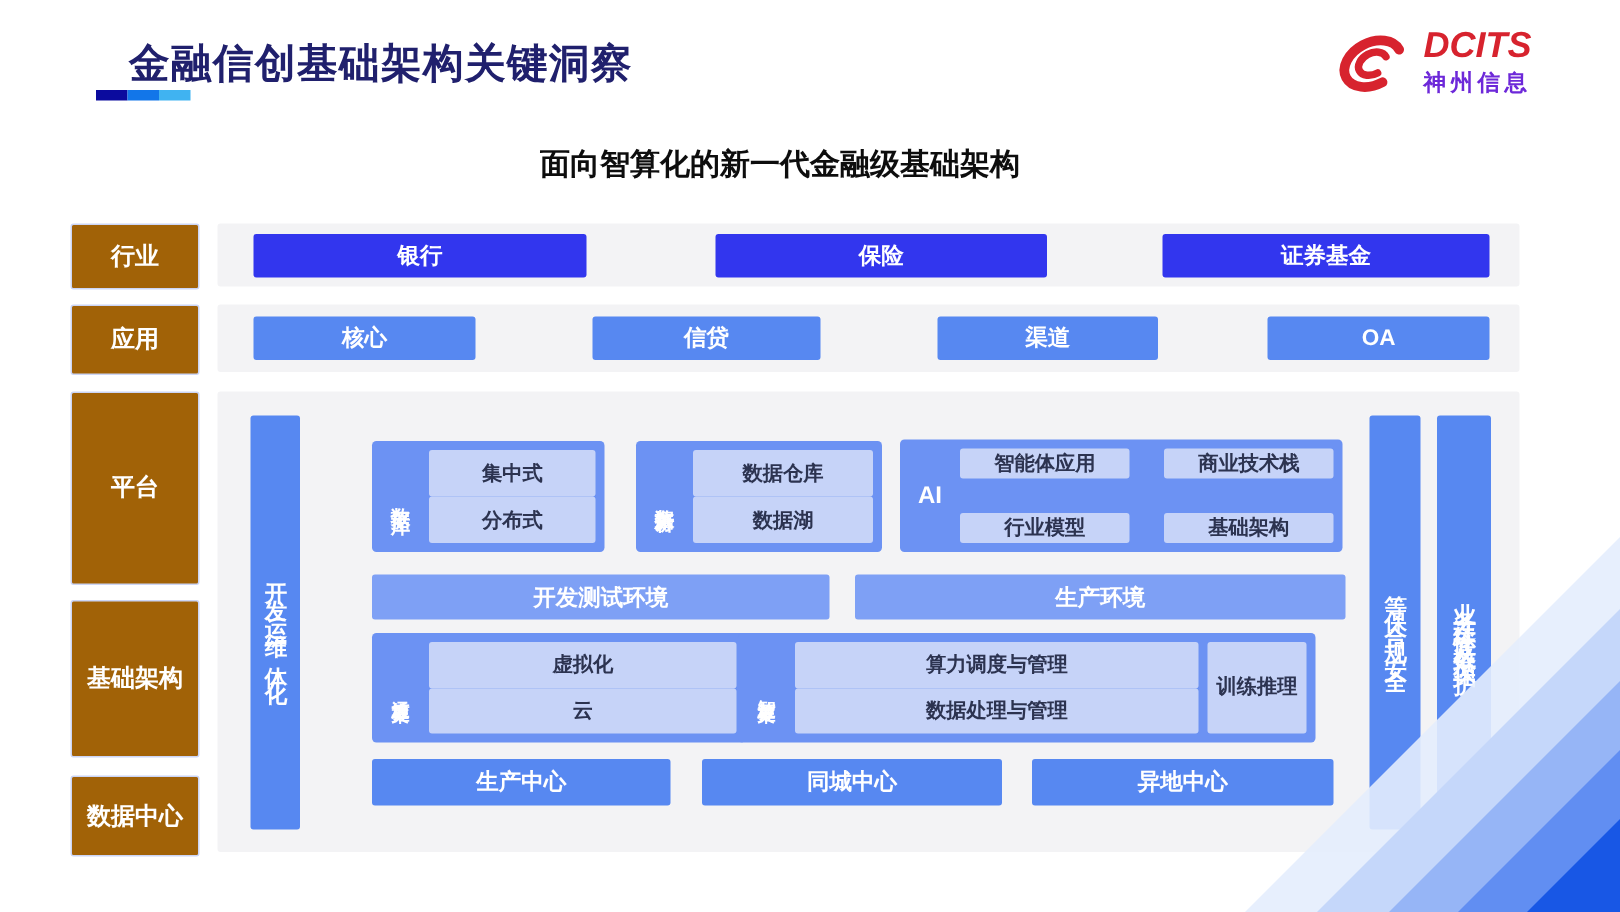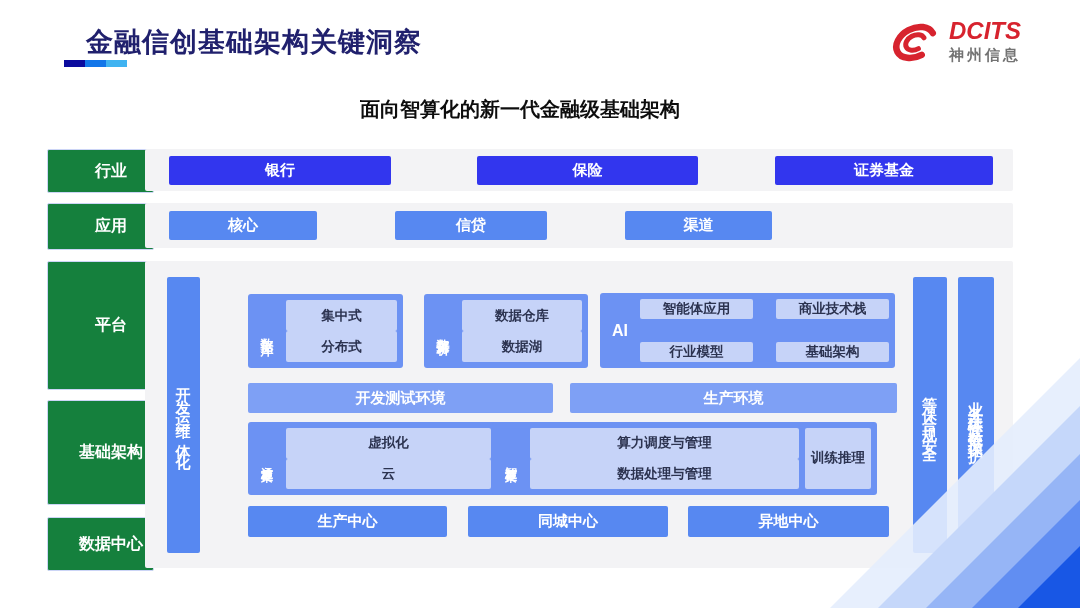--- a/index.html
+++ b/index.html
@@ -6,24 +6,24 @@
   .page{position:relative;width:1080px;height:608px;background:#ffffff;overflow:hidden;
         font-family:"Liberation Sans","DejaVu Sans",sans-serif;}
   .abs{position:absolute;}
   .title{left:62px;top:24px;font-size:27px;font-weight:700;color:#20206d;letter-spacing:1px;margin-left:24px;}
   .underline{left:64px;top:60px;display:flex;}
   .underline span{width:21px;height:7px;display:block;}
   .u1{background:#0b0b9e;} .u2{background:#1276e9;} .u3{background:#40b3f1;}
   .logo{left:891px;top:18px;display:flex;align-items:flex-start;}
   .logo-text{margin-left:8px;}
   .brand{font-size:24px;font-weight:900;font-style:italic;color:#d7232e;line-height:1.05;}
-  .company{font-size:15px;font-weight:700;color:#737373;letter-spacing:3px;margin-top:3px;}
+  .company{font-size:15px;font-weight:700;color:#6d28d9;letter-spacing:3px;margin-top:3px;}
   .subtitle{left:85px;top:96px;width:870px;text-align:center;font-size:20px;font-weight:700;color:#0d0d0d;}
-  .navy{background:#15803d;color:#fff;font-weight:700;font-size:16px;
-        display:flex;align-items:center;justify-content:center;border:1px solid #ccd5f6;border-radius:2px;padding-left:21px;}
+  .navy{background:#a16207;color:#fff;font-weight:700;font-size:16px;
+        display:flex;align-items:center;justify-content:center;border:1px solid #ccd5f6;border-radius:2px;}
   .strip{background:#f3f3f5;border-radius:2px;}
   .btn{display:flex;align-items:center;justify-content:center;color:#fff;font-weight:700;
        font-size:15px;border-radius:2px;}
   .royal{background:#3236ee;}
   .blue{background:#5788f1;}
   .env{background:#7ea0f5;}
   .sec{background:#6c92f3;border-radius:3px;display:flex;align-items:stretch;padding:6px;box-sizing:border-box;gap:6px;}
   .vlabel{writing-mode:vertical-rl;text-orientation:upright;color:#fff;font-weight:700;
           display:flex;align-items:center;justify-content:center;line-height:1;}
   .seclabel{width:26px;font-size:13px;letter-spacing:2px;}
@@ -73,20 +73,21 @@
   <div class="abs strip" style="left:145px;top:203px;width:868px;height:45px;"></div>
   <div class="abs strip" style="left:145px;top:261px;width:868px;height:307px;"></div>
 
   <div class="abs btn royal" style="left:169px;top:156px;width:222px;height:29px;">银行</div>
   <div class="abs btn royal" style="left:477px;top:156px;width:221px;height:29px;">保险</div>
   <div class="abs btn royal" style="left:775px;top:156px;width:218px;height:29px;">证券基金</div>
 
   <div class="abs btn blue" style="left:169px;top:211px;width:148px;height:29px;">核心</div>
   <div class="abs btn blue" style="left:395px;top:211px;width:152px;height:29px;">信贷</div>
   <div class="abs btn blue" style="left:625px;top:211px;width:147px;height:29px;">渠道</div>
+  <div class="abs btn blue" style="left:845px;top:211px;width:148px;height:29px;">OA</div>
 
   <div class="abs vbar" style="left:167px;top:277px;width:33px;height:276px;">
     <span class="vlabel" style="letter-spacing:11px;">开发运维一体化</span>
   </div>
   <div class="abs vbar" style="left:913px;top:277px;width:34px;height:276px;">
     <span class="vlabel" style="letter-spacing:10px;">等保合规安全</span>
   </div>
   <div class="abs vbar" style="left:958px;top:277px;width:36px;height:276px;">
     <span class="vlabel" style="letter-spacing:5px;">业务连续性及数据保护</span>
   </div>

